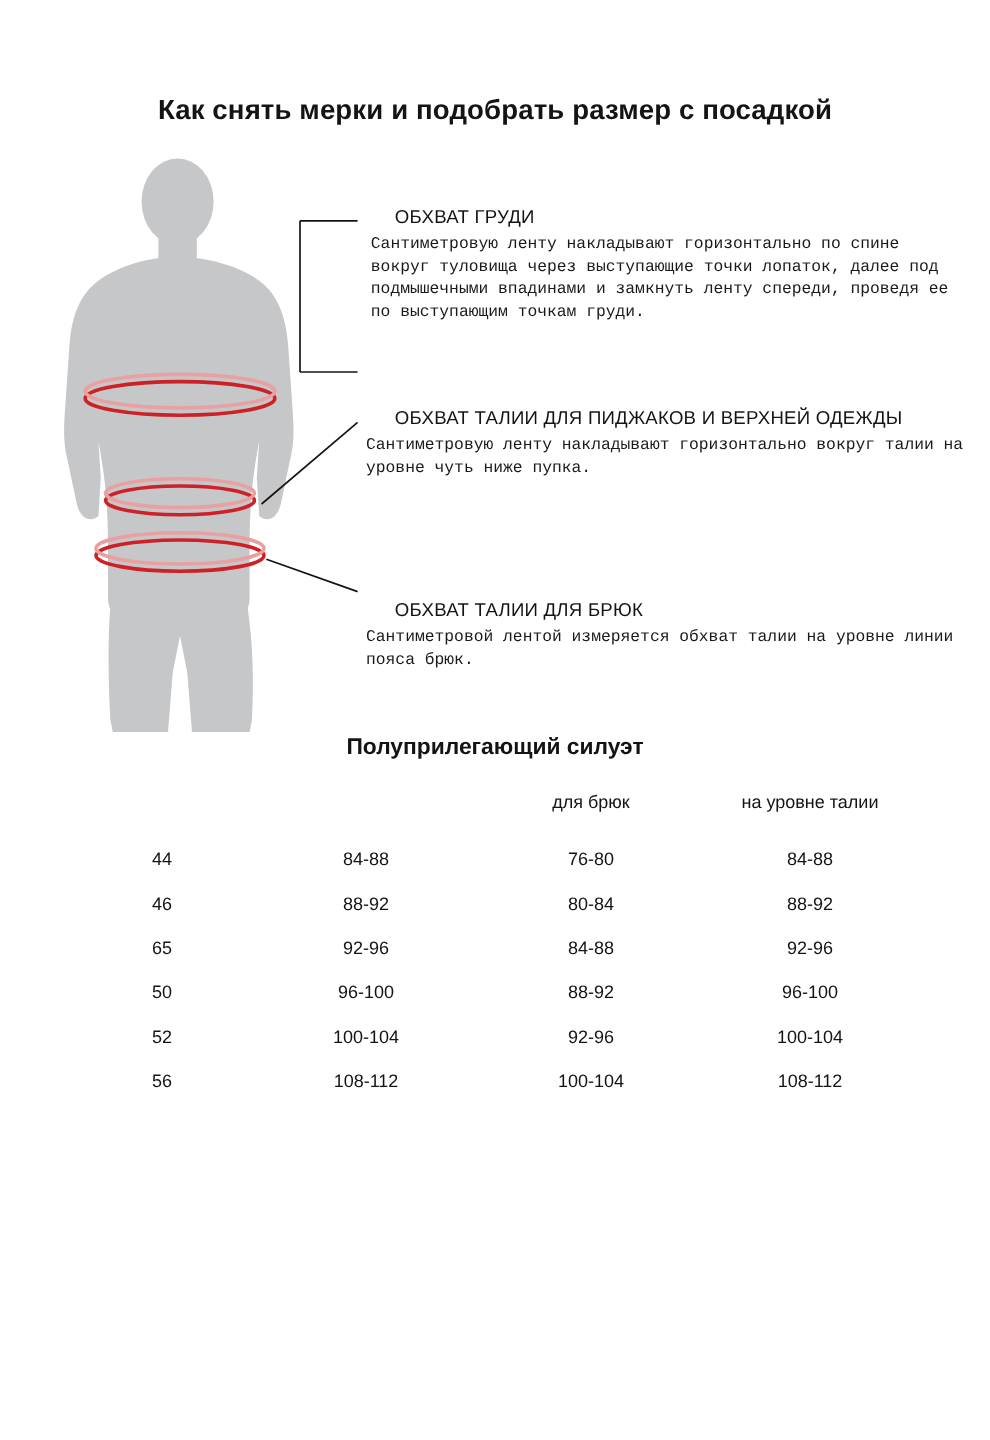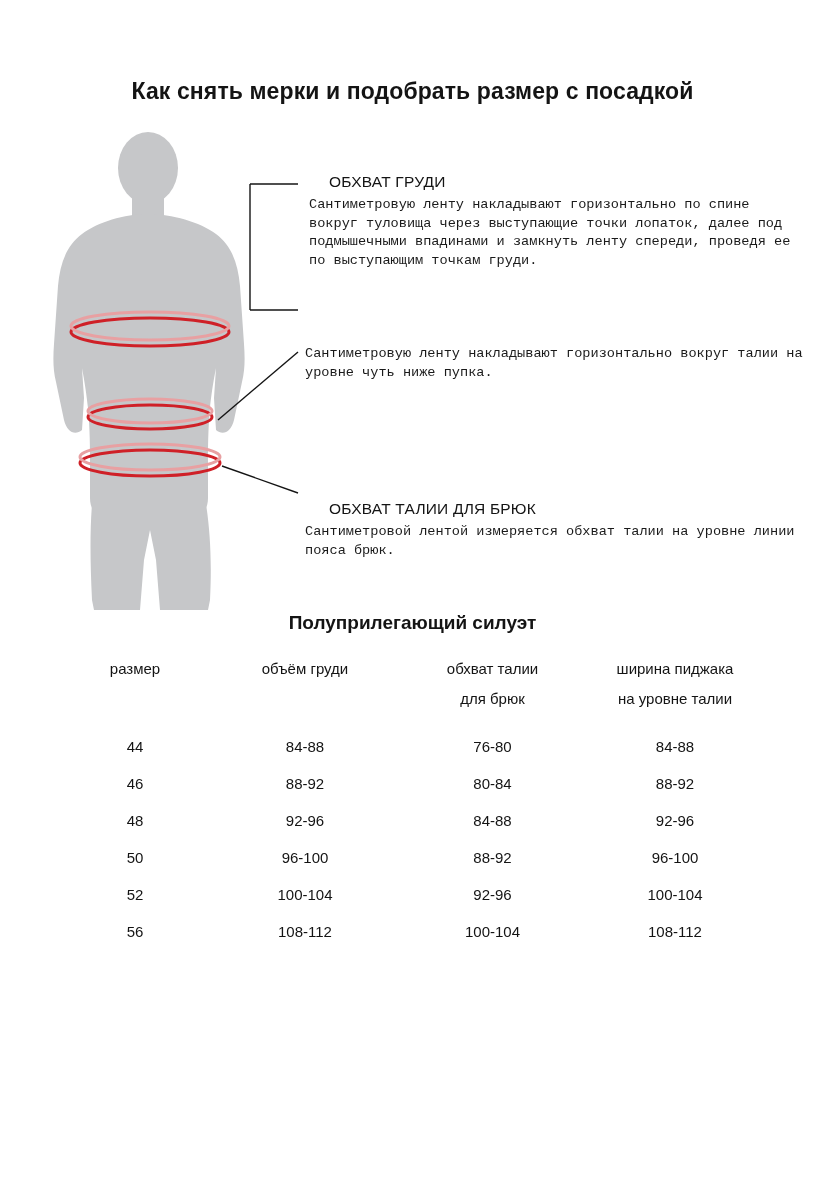--- a/index.html
+++ b/index.html
@@ -201,38 +201,33 @@
 
     <line x1="222" y1="466" x2="298" y2="493" stroke="#141414" stroke-width="1.4"></line>
   </svg>
 
   <div class="callout" id="callout-chest">
     <div class="callout-title">ОБХВАТ ГРУДИ</div>
     <div class="callout-body">Сантиметровую ленту накладывают горизонтально по спине вокруг туловища через выступающие точки лопаток, далее под подмышечными впадинами и замкнуть ленту спереди, проведя ее по выступающим точкам груди.</div>
   </div>
 
   <div class="callout" id="callout-jacket-waist">
+    <div class="callout-title">ОБХВАТ ТАЛИИ ДЛЯ ПИДЖАКОВ И ВЕРХНЕЙ ОДЕЖДЫ</div>
     <div class="callout-body">Сантиметровую  ленту накладывают горизонтально вокруг талии на уровне чуть ниже пупка.</div>
   </div>
 
   <div class="callout" id="callout-trouser-waist">
     <div class="callout-title">ОБХВАТ ТАЛИИ ДЛЯ БРЮК</div>
     <div class="callout-body">Сантиметровой лентой измеряется обхват талии на уровне линии пояса брюк.</div>
   </div>
 
   <div class="table-title">Полуприлегающий силуэт</div>
 
   <table class="size-table">
     <thead>
-      <tr>
-        <th class="col-size">размер</th>
-        <th class="col-chest">объём груди</th>
-        <th class="col-waist">обхват талии</th>
-        <th class="col-jacket">ширина пиджака</th>
-      </tr>
       <tr class="second">
         <th class="col-size"></th>
         <th class="col-chest"></th>
         <th class="col-waist">для брюк</th>
         <th class="col-jacket">на уровне талии</th>
       </tr>
     </thead>
     <tbody>
       <tr>
         <td>44</td>
@@ -240,21 +235,21 @@
         <td>76-80</td>
         <td>84-88</td>
       </tr>
       <tr>
         <td>46</td>
         <td>88-92</td>
         <td>80-84</td>
         <td>88-92</td>
       </tr>
       <tr>
-        <td>48</td>
+        <td>65</td>
         <td>92-96</td>
         <td>84-88</td>
         <td>92-96</td>
       </tr>
       <tr>
         <td>50</td>
         <td>96-100</td>
         <td>88-92</td>
         <td>96-100</td>
       </tr>

